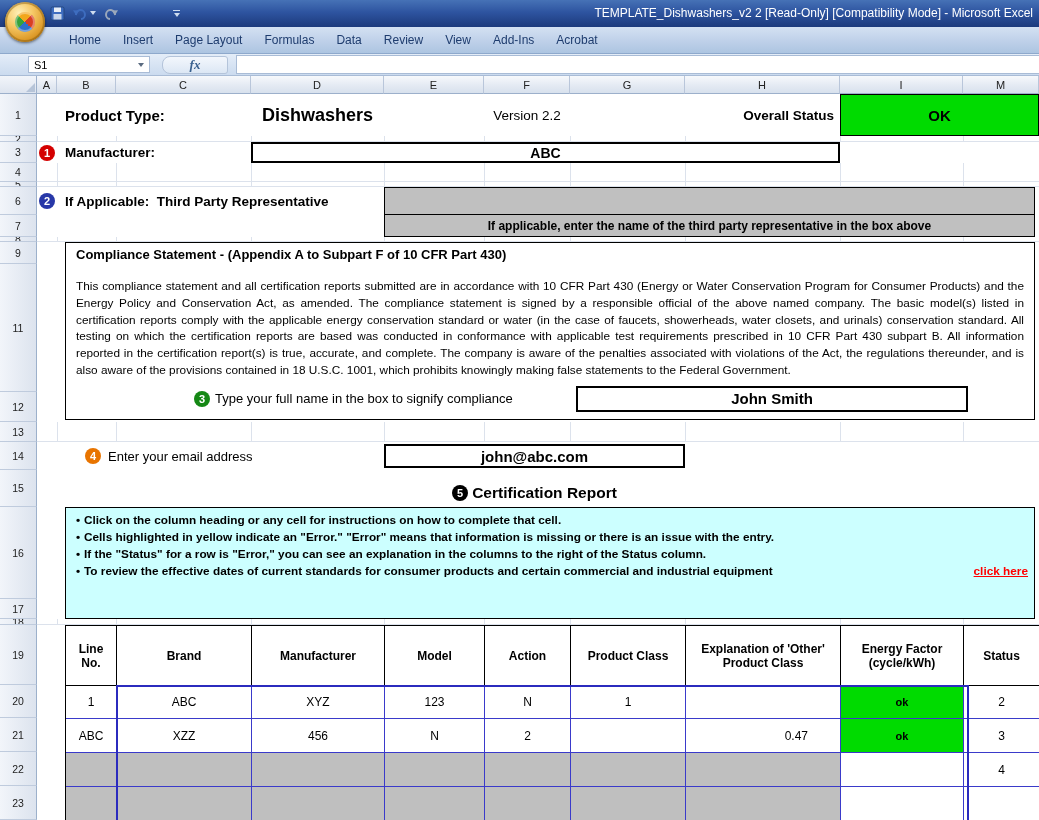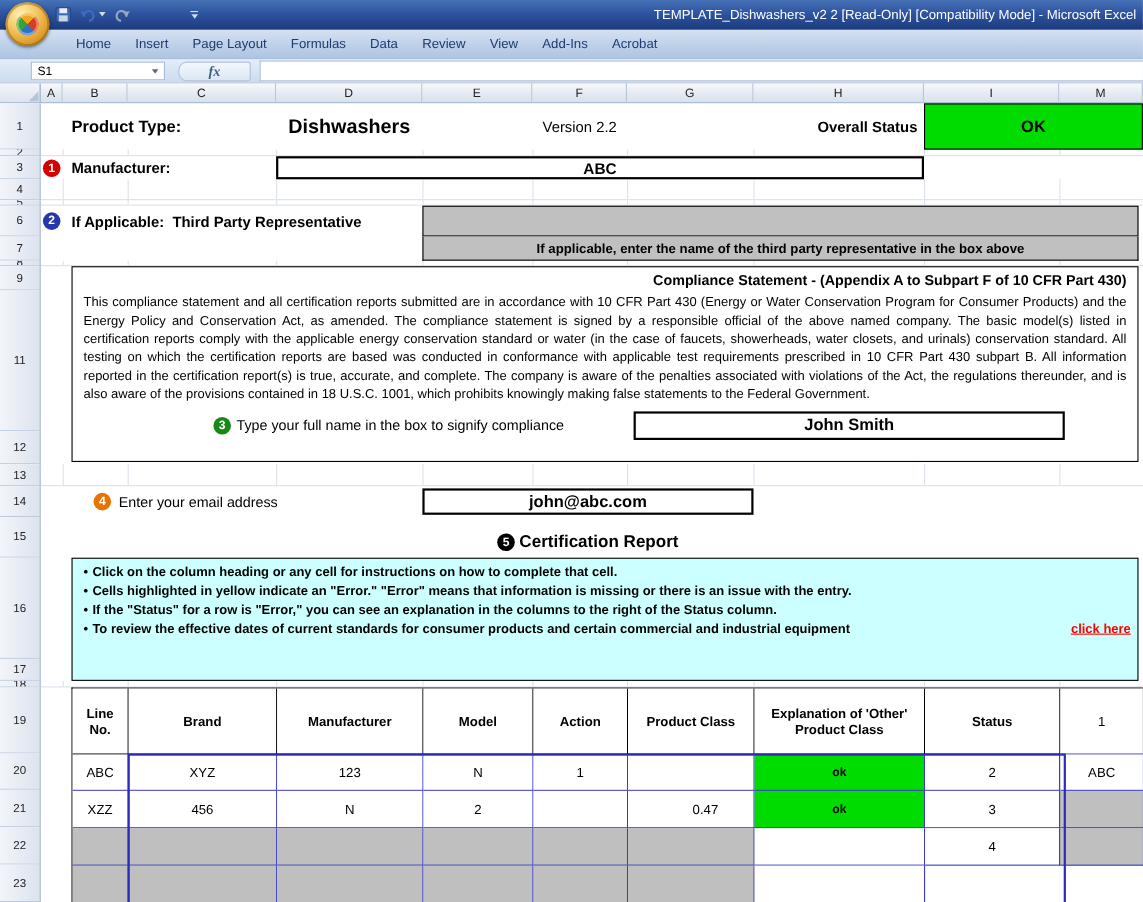--- a/index.html
+++ b/index.html
@@ -72,21 +72,21 @@
   .mlabel{grid-column:3/5;grid-row:3;display:flex;align-items:center;padding-left:8px;font-weight:bold;font-size:13.5px;}
   .mbox{grid-column:5/10;grid-row:3;background:#fff;border:2px solid #000;display:flex;align-items:center;justify-content:center;font-weight:bold;font-size:14px;box-sizing:border-box;}
 
   .c-n2{grid-column:2/3;grid-row:6;display:flex;align-items:center;justify-content:center;}
   .tplabel{grid-column:3/6;grid-row:6;display:flex;align-items:center;padding-left:8px;font-weight:bold;font-size:13.5px;white-space:pre;}
   .tpbox{grid-column:6/12;grid-row:6;margin-right:4px;background:#C0C0C0;border:1px solid #000;box-sizing:border-box;}
   .tphint{grid-column:6/12;grid-row:7;margin-right:4px;background:#C0C0C0;border:1px solid #000;border-top:none;
       display:flex;align-items:center;justify-content:center;font-weight:bold;font-size:12px;box-sizing:border-box;}
 
   .comp{grid-column:3/12;grid-row:9/12;margin:0 4px 2px 8px;border:1px solid #000;background:#fff;padding:2px 10px;box-sizing:border-box;}
-  .comp-title{text-align:right;font-weight:bold;font-size:13px;margin:2px 0 4px;}
+  .comp-title{text-align:left;font-weight:bold;font-size:13px;margin:2px 0 16px;}
   .comp-body{font-size:11.8px;line-height:16.8px;text-align:justify;}
   .sigrow{display:flex;align-items:center;margin-top:7px;padding-left:118px;}
   .sigrow .lbl{font-size:13px;margin-left:5px;}
   .sigbox{margin-left:auto;margin-right:56px;width:392px;height:26px;border:2px solid #000;display:flex;align-items:center;justify-content:center;font-weight:bold;font-size:15px;box-sizing:border-box;background:#fff;}
 
   .emailrow{grid-column:3/6;grid-row:13;display:flex;align-items:center;padding-left:28px;}
   .emailrow .lbl{font-size:13px;margin-left:7px;}
   .embox{grid-column:6/9;grid-row:13;margin:2px 0;background:#fff;border:2px solid #000;display:flex;align-items:center;justify-content:center;font-weight:bold;font-size:15px;box-sizing:border-box;}
 
   .certhead{grid-column:6/9;grid-row:14;display:flex;align-items:center;justify-content:center;gap:4px;padding-top:8px;}
@@ -283,20 +283,21 @@
     </div>
 
     <div class="dtable">
       <div class="th">Line No.</div>
       <div class="th">Brand</div>
       <div class="th">Manufacturer</div>
       <div class="th">Model</div>
       <div class="th">Action</div>
       <div class="th">Product Class</div>
       <div class="th">Explanation of 'Other' Product Class</div>
+      <div class="th">Energy Factor (cycle/kWh)</div>
       <div class="th">Status</div>
 
       <div class="td linecell">1</div>
       <div class="td">ABC</div>
       <div class="td">XYZ</div>
       <div class="td">123</div>
       <div class="td">N</div>
       <div class="td">1</div>
       <div class="td"></div>
       <div class="td ok">ok</div>

